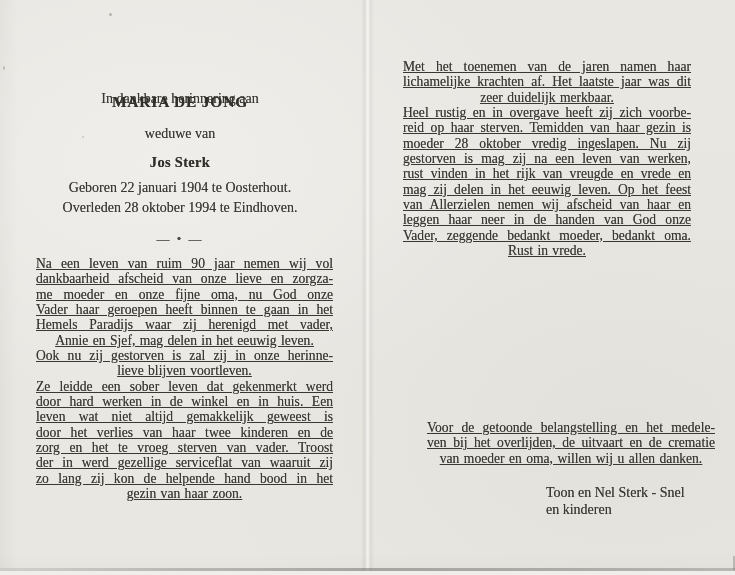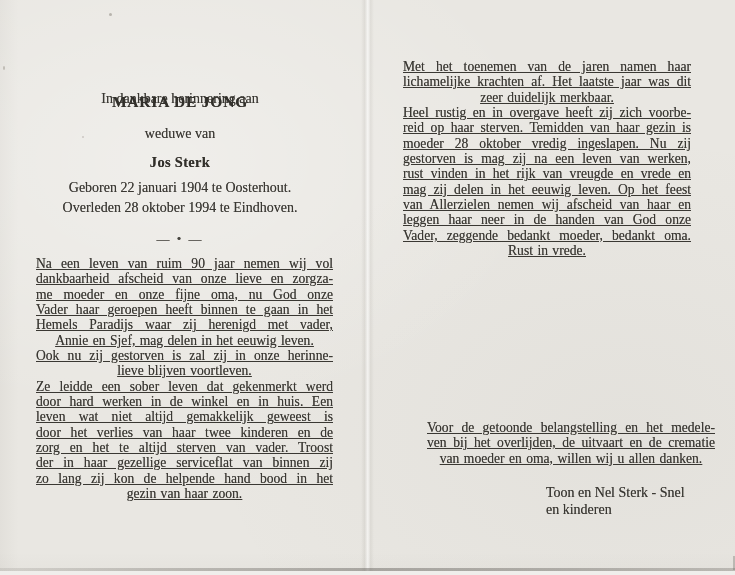--- a/index.html
+++ b/index.html
@@ -92,22 +92,22 @@
       <div class="ln j">me moeder en onze fijne oma, nu God onze</div>
       <div class="ln j">Vader haar geroepen heeft binnen te gaan in het</div>
       <div class="ln j">Hemels Paradijs waar zij herenigd met vader,</div>
       <div class="ln e">Annie en Sjef, mag delen in het eeuwig leven.</div>
       <div class="ln j">Ook nu zij gestorven is zal zij in onze herinne-</div>
       <div class="ln e">lieve blijven voortleven.</div>
       <div class="ln j">Ze leidde een sober leven dat gekenmerkt werd</div>
       <div class="ln j">door hard werken in de winkel en in huis. Een</div>
       <div class="ln j">leven wat niet altijd gemakkelijk geweest is</div>
       <div class="ln j">door het verlies van haar twee kinderen en de</div>
-      <div class="ln j">zorg en het te altijd sterven van vader. Troost</div>
-      <div class="ln j">der in haar gezellige serviceflat van binnen zij</div>
+      <div class="ln j">zorg en het te vroeg sterven van vader. Troost</div>
+      <div class="ln j">der in werd gezellige serviceflat van waaruit zij</div>
       <div class="ln j">zo lang zij kon de helpende hand bood in het</div>
       <div class="ln e">gezin van haar zoon.</div>
     </div>
   </div>
 
   <div class="fold"></div>
 
   <div>
     <div class="col col-right txt">
       <div class="ln j">Met het toenemen van de jaren namen haar</div>

